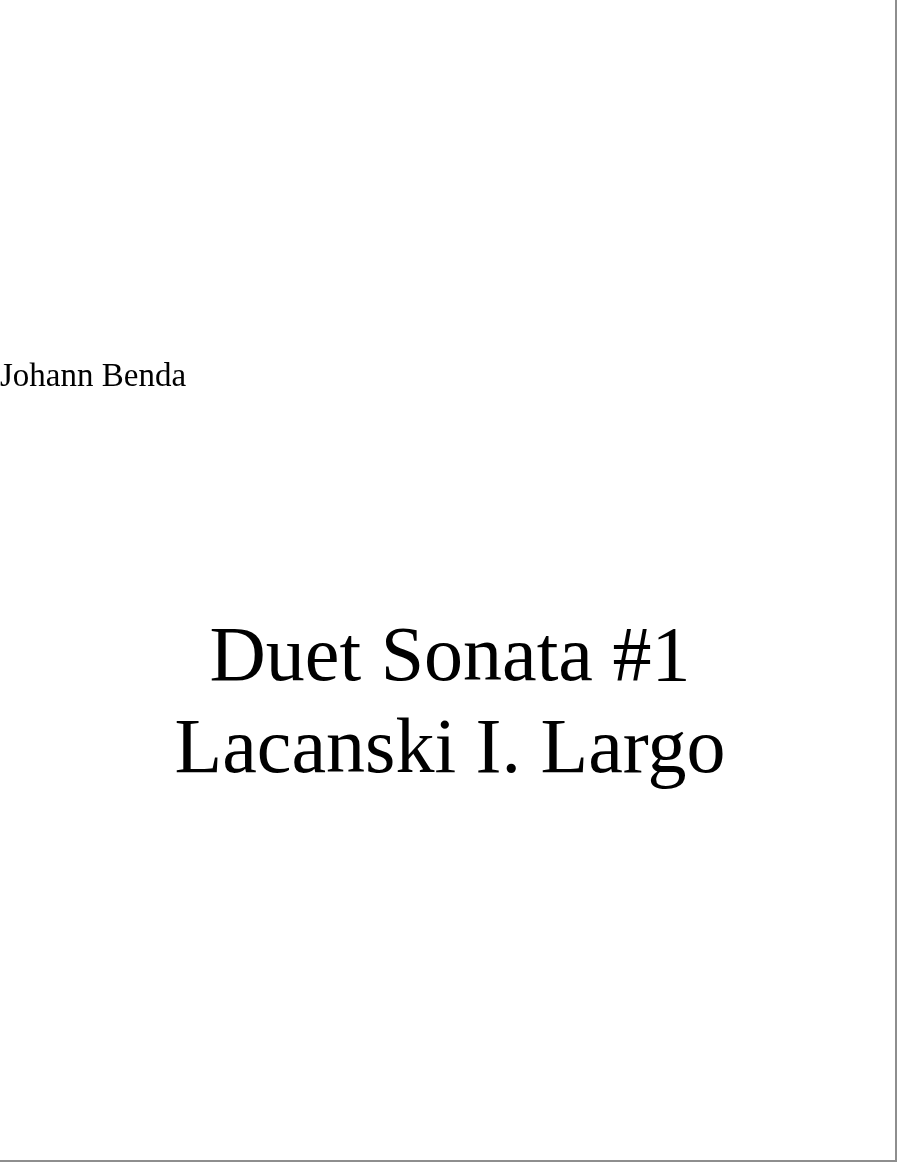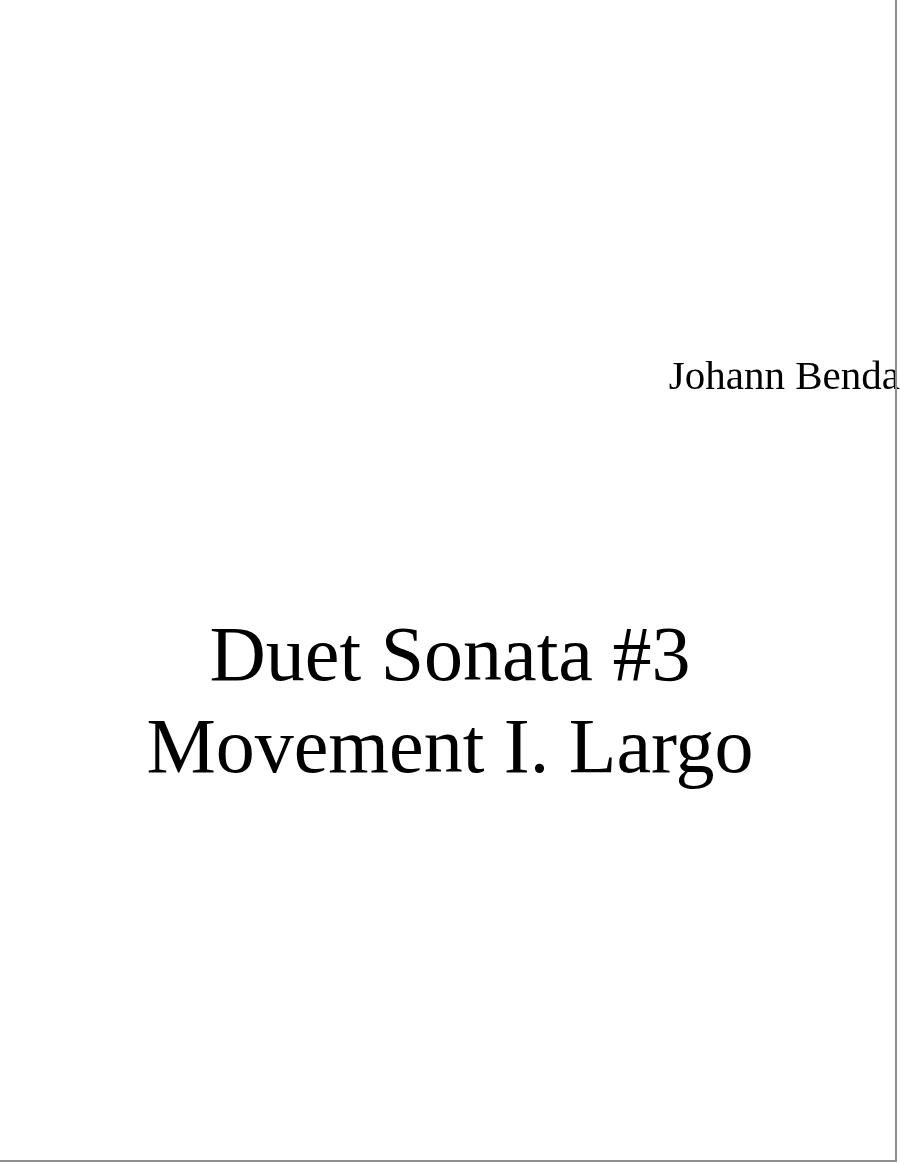--- a/index.html
+++ b/index.html
@@ -14,22 +14,22 @@
     background: #ffffff;
     overflow: hidden;
     font-family: "Liberation Serif", "DejaVu Serif", serif;
     color: #000000;
   }
   .composer-block {
     position: absolute;
     top: 348px;
     left: 0;
     width: 100%;
-    text-align: right;
-    font-size: 41px;
+    text-align: left;
+    font-size: 33px;
     line-height: 54px;
     font-weight: normal;
   }
   .title-block {
     position: absolute;
     top: 608px;
     left: 0;
     width: 100%;
     text-align: center;
     font-size: 78px;
@@ -56,20 +56,20 @@
 </head>
 <body>
 
 <div class="page">
 
   <div class="composer-block">
     <div>Johann Benda</div>
   </div>
 
   <div class="title-block">
-    <div>Duet Sonata #3</div>
-    <div>Movement I. Largo</div>
+    <div>Duet Sonata #1</div>
+    <div>Lacanski I. Largo</div>
   </div>
 
   <div class="edge-right"></div>
   <div class="edge-bottom"></div>
 
 </div>
 
 </body></html>

